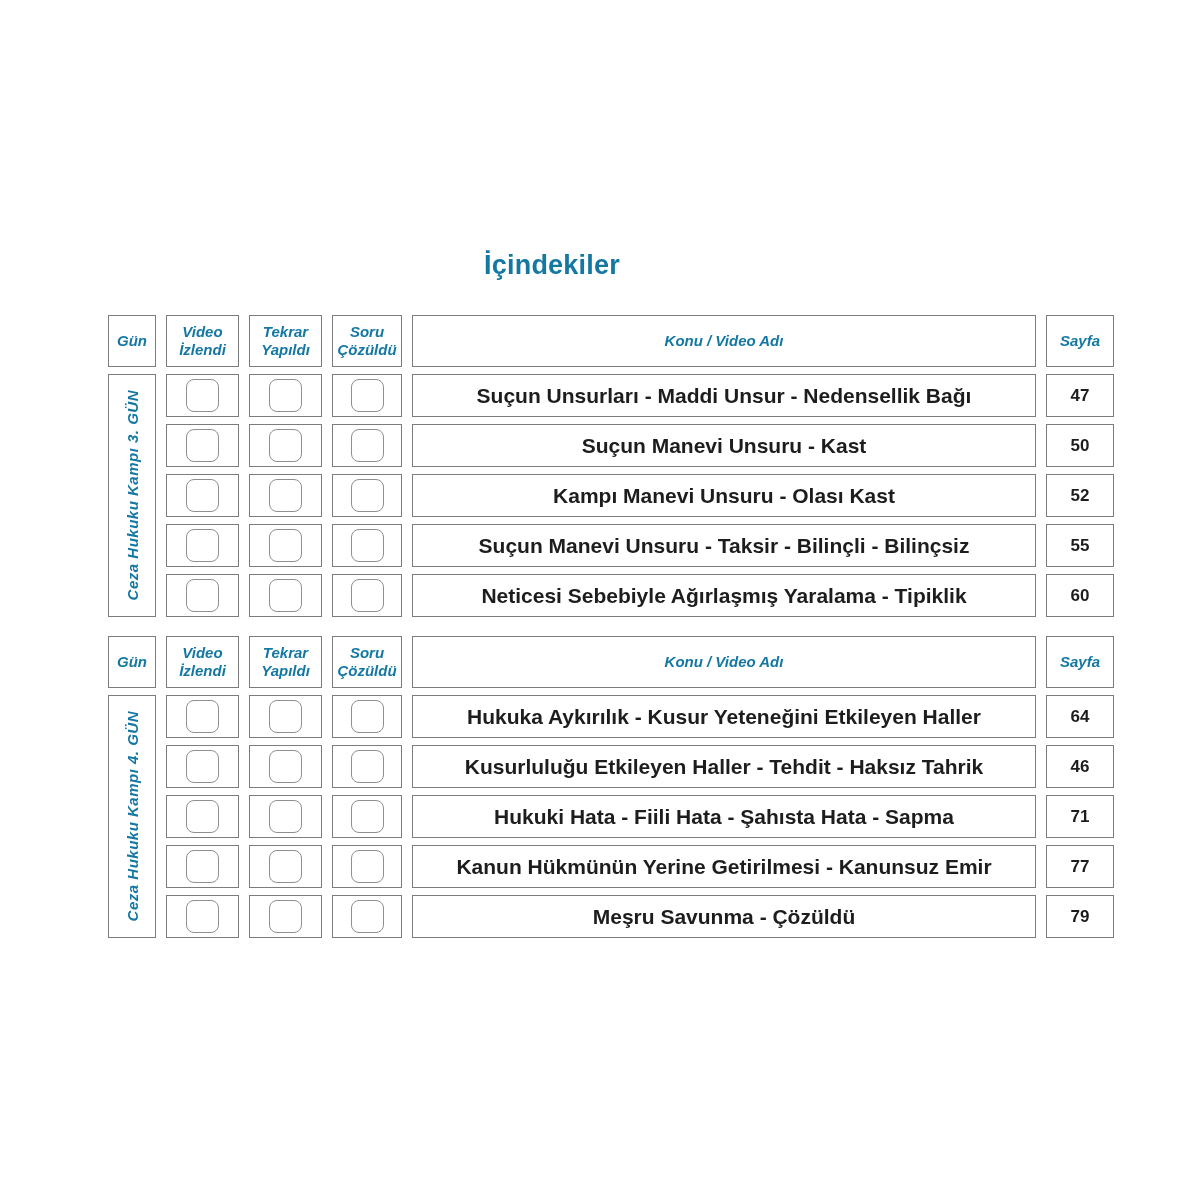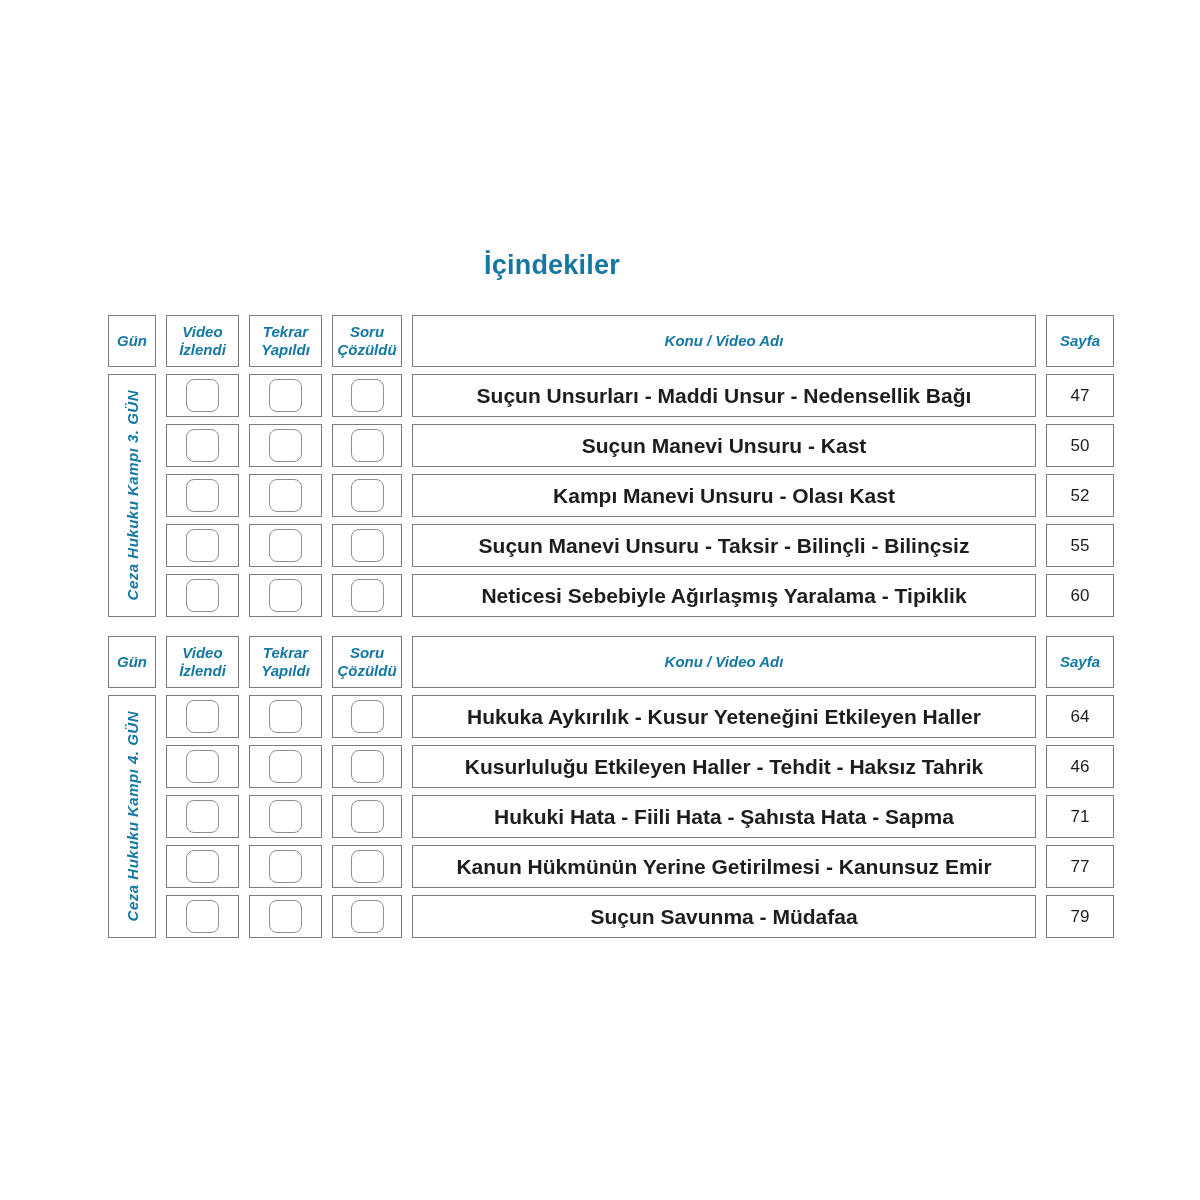--- a/index.html
+++ b/index.html
@@ -27,21 +27,21 @@
     background:#ffffff;
     border:1.5px solid #7c7c7c;
     display:flex; align-items:center; justify-content:center;
     text-align:center;
   }
   .head {
     color:#1478A3; font-style:italic; font-weight:bold;
     font-size:15px; line-height:1.2; padding:2px;
   }
   .topic-cell { font-weight:bold; font-size:21px; padding:0 8px; }
-  .page-cell  { font-weight:normal; font-size:17px; }
+  .page-cell  { font-weight:bold; font-size:17px; }
   .day-cell   { grid-column:1; grid-row:2 / 7; }
   .day-text {
     writing-mode:vertical-rl; transform:rotate(180deg);
     color:#1478A3; font-style:italic; font-weight:bold;
     font-size:15px; letter-spacing:0.5px; white-space:nowrap;
   }
   .cb {
     width:33px; height:33px;
     border:1.5px solid #8f8f8f; border-radius:8px;
     background:#ffffff; display:block;
@@ -191,15 +191,15 @@
 
   <div class="cell c2 r5">
       <span class="cb"></span>
     </div>
   <div class="cell c3 r5">
       <span class="cb"></span>
     </div>
   <div class="cell c4 r5">
       <span class="cb"></span>
     </div>
-  <div class="cell topic-cell c5 r5">Suçun Savunma - Müdafaa</div>
+  <div class="cell topic-cell c5 r5">Meşru Savunma - Çözüldü</div>
   <div class="cell page-cell c6 r5">79</div>
 </div>
 
 </body></html>

